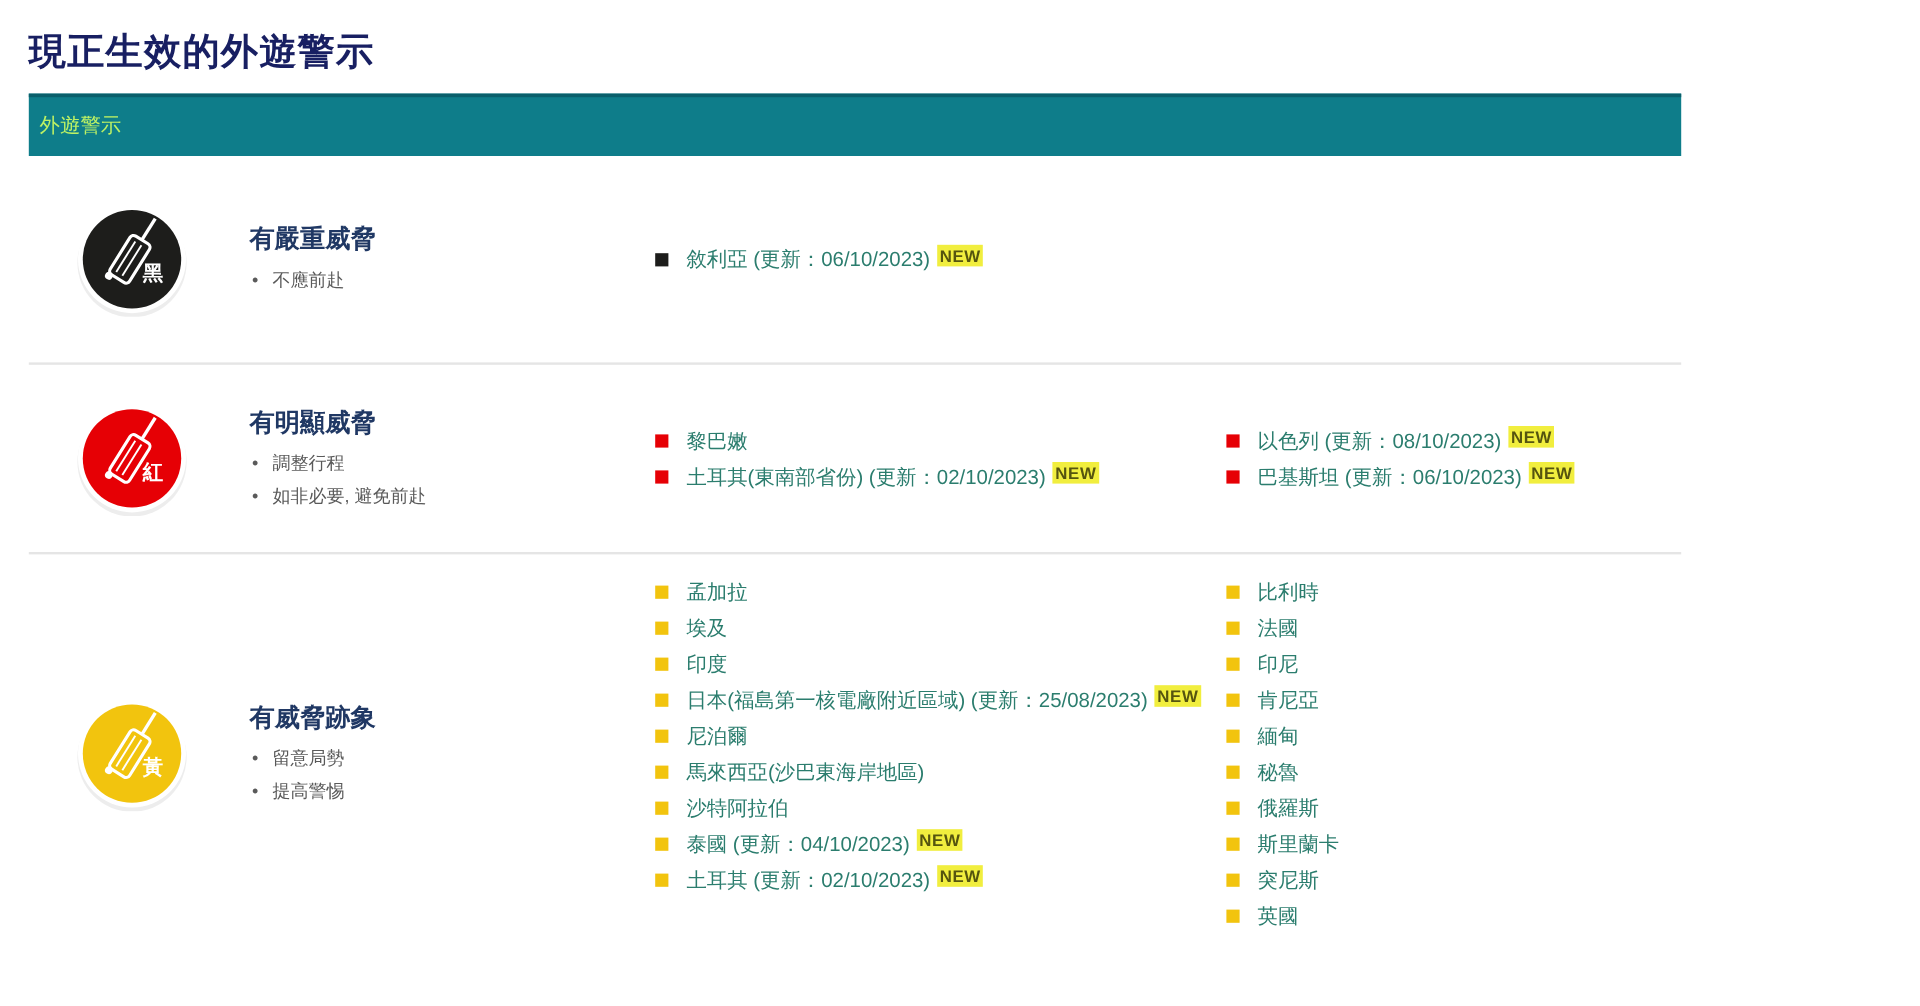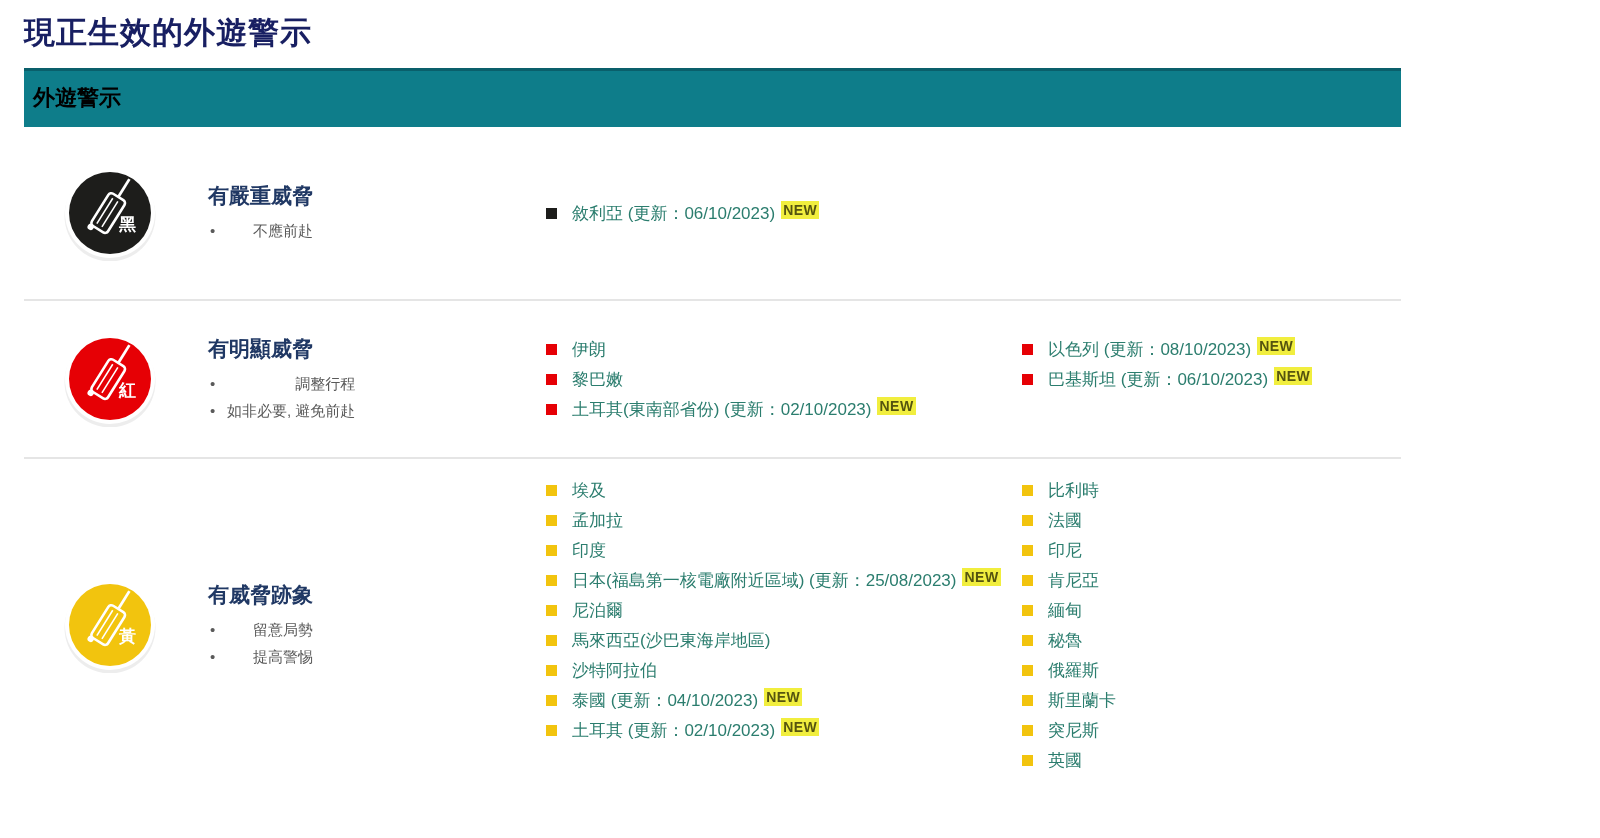--- a/index.html
+++ b/index.html
@@ -3,38 +3,38 @@
 <meta charset="utf-8">
 <style>
   :root{
     --teal:#0e7d8a; --teal-dark:#0a5f6b; --link:#2b7d6e;
     --navy:#181f62; --row-title:#203864; --advice:#5a5a5a;
     --divider:#e5e5e5; --new-bg:#f1ee3e; --new-tx:#55540f;
   }
   *{box-sizing:border-box;}
   html,body{margin:0;padding:0;background:#fff;
     font-family:"Liberation Sans","DejaVu Sans",sans-serif;}
-  .wrap{width:1444px;height:838px;padding:10px 43px 0 24px;overflow:hidden;}
+  .wrap{width:1444px;height:838px;padding:20px 43px 0 24px;overflow:hidden;}
   h1.page-title{margin:2px 0 14px 0;font-size:31px;font-weight:bold;
     color:var(--navy);letter-spacing:1px;}
   .otatable{width:100%;}
   .thead{display:flex;background:var(--teal);border-top:3px solid var(--teal-dark);
-    color:#000000;font-weight:bold;font-size:22px;padding:12px 0 14px 0;}
+    color:#bef264;font-weight:normal;font-size:17px;padding:12px 0 14px 0;}
   .th-alert{width:484px;flex-shrink:0;padding-left:9px;}
   .th-country{line-height:26px;}
   .trow{display:flex;border-top:2px solid var(--divider);}
   .trow:first-of-type{border-top:none;}
   .trow-black{min-height:172px;}
   .trow-red{min-height:158px;}
   .trow-yellow{min-height:332px;}
   .cell-left{width:484px;flex-shrink:0;display:flex;align-items:center;}
   .icon-wrap{margin-left:38px;width:96px;height:96px;flex-shrink:0;}
   .lvl{margin-left:50px;}
   .row-title{font-size:21px;font-weight:bold;color:var(--row-title);margin-bottom:7px;}
-  ul.advice{margin:0;padding:0;list-style:none;text-align:right;}
+  ul.advice{margin:0;padding:0;list-style:none;}
   ul.advice li{font-size:15px;color:var(--advice);padding-left:19px;
     position:relative;line-height:27px;}
   ul.advice li::before{content:"•";position:absolute;left:2px;color:var(--advice);}
   .cell-countries{flex:1;display:flex;align-items:center;padding:16px 0 16px 38px;}
   .ccols{display:flex;align-items:flex-start;width:100%;}
   ul.ccol{list-style:none;margin:0;padding:0;}
   ul.ccol.c1{width:476px;flex-shrink:0;padding-right:20px;}
   li.citem{display:flex;align-items:center;height:30px;font-size:17px;white-space:nowrap;}
   .sq{width:11px;height:11px;margin-right:15px;flex-shrink:0;display:inline-block;}
   a.clink{color:var(--link);text-decoration:none;cursor:pointer;}
@@ -108,24 +108,20 @@
                 <li>調整行程</li>
                 <li>如非必要, 避免前赴</li>
               </ul>
             </div>
           </div>
           <div class="cell-countries">
             <div class="ccols">
               <ul class="ccol c1">
                 <li class="citem">
                   <span class="sq" style="background: rgb(230, 0, 5);"></span>
-                  <a class="clink">伊朗</a>
-                </li>
-                <li class="citem">
-                  <span class="sq" style="background: rgb(230, 0, 5);"></span>
                   <a class="clink">黎巴嫩</a>
                 </li>
                 <li class="citem">
                   <span class="sq" style="background: rgb(230, 0, 5);"></span>
                   <a class="clink">土耳其(東南部省份) (更新：02/10/2023)</a>
                   <span class="newb">NEW</span>
                 </li>
               </ul>
               <ul class="ccol c2">
                 <li class="citem">
@@ -163,25 +159,25 @@
                 <li>留意局勢</li>
                 <li>提高警惕</li>
               </ul>
             </div>
           </div>
           <div class="cell-countries">
             <div class="ccols">
               <ul class="ccol c1">
                 <li class="citem">
                   <span class="sq" style="background: rgb(242, 196, 14);"></span>
+                  <a class="clink">孟加拉</a>
+                </li>
+                <li class="citem">
+                  <span class="sq" style="background: rgb(242, 196, 14);"></span>
                   <a class="clink">埃及</a>
-                </li>
-                <li class="citem">
-                  <span class="sq" style="background: rgb(242, 196, 14);"></span>
-                  <a class="clink">孟加拉</a>
                 </li>
                 <li class="citem">
                   <span class="sq" style="background: rgb(242, 196, 14);"></span>
                   <a class="clink">印度</a>
                 </li>
                 <li class="citem">
                   <span class="sq" style="background: rgb(242, 196, 14);"></span>
                   <a class="clink">日本(福島第一核電廠附近區域) (更新：25/08/2023)</a>
                   <span class="newb">NEW</span>
                 </li>

